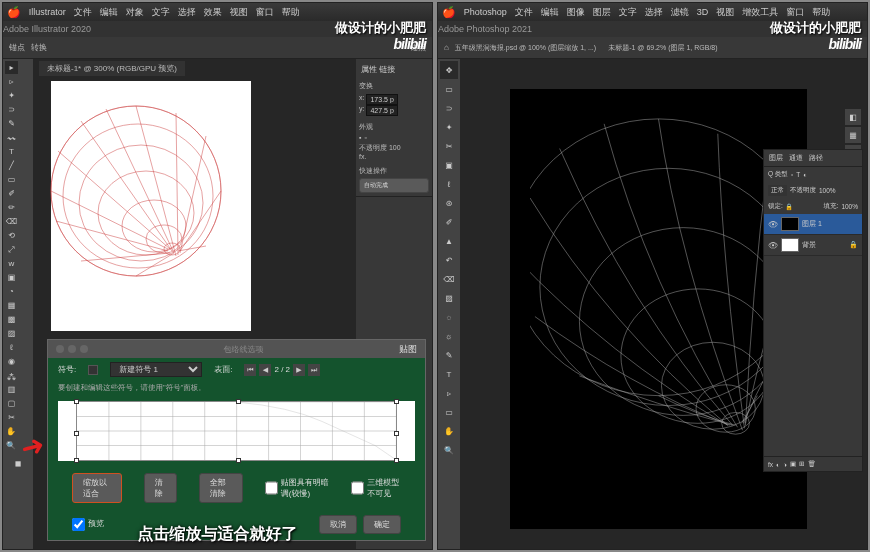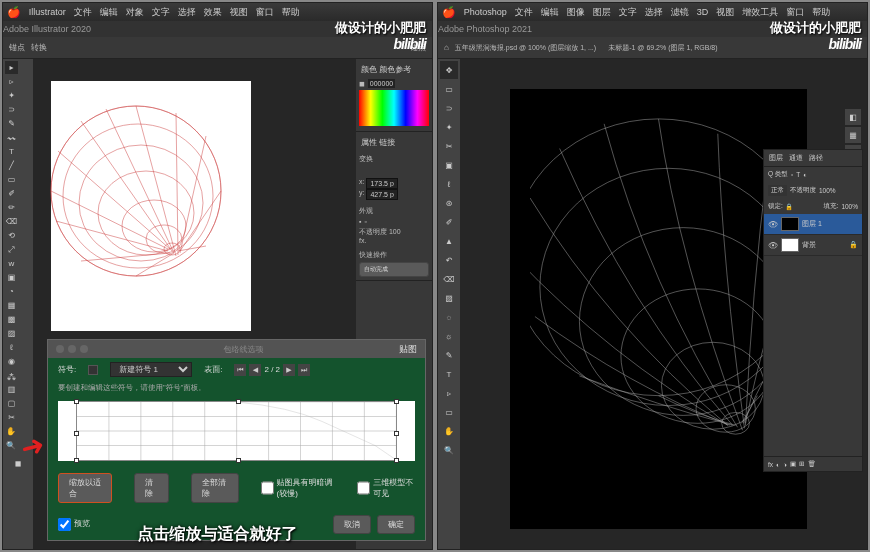--- a/index.html
+++ b/index.html
@@ -32,21 +32,21 @@
 .dlg-hdr{height:22px;display:flex;align-items:center;padding:0 8px;background:#535353;justify-content:space-between}
 .traffic{display:flex;gap:4px}
 .tdot{width:8px;height:8px;border-radius:50%;background:#666}
 .dlg-row{display:flex;align-items:center;padding:4px 10px;gap:12px;font-size:8px}
 .dlg-input{background:#333;border:1px solid #222;color:#ccc;padding:1px 4px;font-size:8px;height:15px}
 .pager{display:flex;gap:3px;align-items:center}
 .pgbtn{width:12px;height:12px;background:#444;color:#ccc;display:flex;align-items:center;justify-content:center;font-size:7px}
 .hint{font-size:7.5px;color:#aaa;padding:2px 10px}
 .envelope-area{flex:1;background:#fff;margin:6px 10px;position:relative;display:flex;align-items:center;justify-content:center}
 .env-grid{width:90%;height:60px;border:1px solid #888;position:relative}
-.dlg-footer{display:flex;align-items:center;padding:6px 10px;gap:22px;font-size:8px}
+.dlg-footer{display:flex;align-items:center;padding:6px 24px;gap:22px;font-size:8px}
 .btn{background:#5a5a5a;border:1px solid #444;color:#ddd;padding:3px 10px;font-size:8px;border-radius:3px;cursor:pointer}
 .btn.primary{border:1.5px solid #d05020}
 .chk{display:flex;gap:3px;font-size:8px}
 .arrow{position:absolute;left:18px;bottom:86px;color:#e02020;font-size:28px;z-index:20;transform:rotate(-15deg)}
 .subtitle{position:absolute;bottom:4px;left:50%;transform:translateX(-50%);color:#fff;font-size:16px;font-weight:bold;text-shadow:0 0 4px #000,1px 1px 2px #000;z-index:30;white-space:nowrap}
 .ps-canvas{position:absolute;left:50px;top:30px;right:60px;bottom:20px;background:#000}
 .ps-wormhole{position:absolute;left:20px;top:20px;right:20px;bottom:20px}
 .layers{position:absolute;right:4px;top:90px;width:100px;background:#383838;border:1px solid #222;font-size:7px;color:#ccc;z-index:8}
 .layers-hdr{padding:3px 5px;border-bottom:1px solid #222;display:flex;gap:6px}
 .layer-row{display:flex;align-items:center;padding:3px 4px;gap:3px;border-bottom:1px solid #2a2a2a}
@@ -116,20 +116,21 @@
       <div class="tool">◉</div>
       <div class="tool">⁂</div>
       <div class="tool">▥</div>
       <div class="tool">▢</div>
       <div class="tool">✂</div>
       <div class="tool">✋</div>
       <div class="tool">🔍</div>
       <div class="tool" style="width:26px;height:20px">◼</div>
     </div>
     <div class="canvas-area">
+      <div class="tab">未标题-1* @ 300% (RGB/GPU 预览)</div>
       <div class="artboard ai-art">
         <svg class="wormhole" viewBox="0 0 180 180">
           <ellipse cx="90" cy="90" rx="85" ry="85" fill="#000"></ellipse>
           <g stroke="#c66" stroke-width="0.4">
           <ellipse cx="90" cy="90" rx="85" ry="85"></ellipse>
               <ellipse cx="92" cy="95" rx="75" ry="72"></ellipse>
           <ellipse cx="95" cy="102" rx="62" ry="58"></ellipse>
               <ellipse cx="100" cy="112" rx="48" ry="42"></ellipse>
           <ellipse cx="108" cy="125" rx="32" ry="26"></ellipse>
               <ellipse cx="118" cy="138" rx="18" ry="14"></ellipse>
@@ -145,31 +146,23 @@
           <line x1="5" y1="90" x2="122" y2="148"></line>
               <line x1="12" y1="50" x2="124" y2="148"></line>
           <line x1="35" y1="20" x2="126" y2="150"></line>
               <line x1="60" y1="8" x2="128" y2="152"></line>
           </g>
         </svg>
       </div>
     </div>
     <div class="panels">
       <div class="panel">
-        <div class="panel-tab"><span>颜色</span> <span>颜色参考</span></div>
-        <div style="display:flex;gap:3px;align-items:center;margin-top:2px">
-          <span>◼</span>
-          <span class="hex">000000</span>
-        </div>
-        <div class="color-spec"></div>
-      </div>
-      <div class="panel">
         <div class="panel-tab"><span>属性</span> <span>链接</span></div>
         <div style="margin-top:4px">变换</div>
-        <div style="display:flex;gap:2px;margin-top:14px">x:<input class="input-field" value="173.5 p" style=""></div>
+        <div style="display:flex;gap:2px;margin-top:3px">x:<input class="input-field" value="173.5 p" style=""></div>
         <div style="display:flex;gap:2px">y:<input class="input-field" value="427.5 p" style=""></div>
         <div style="margin-top:6px">外观</div>
         <div style="display:flex;gap:3px;margin-top:2px">
           <span>▪</span>
             <span>▫</span>
         </div>
         <div style="margin-top:2px"><span>不透明度</span> <span>100</span></div>
         <div>fx.</div>
         <div style="margin-top:6px">快速操作</div>
         <div class="btn" style="font-size:6px;padding:2px 4px;margin-top:2px">自动完成</div>
@@ -184,21 +177,21 @@
             <div class="tdot"></div>
             <div class="tdot"></div>
             <div class="tdot"></div>
           </div>
         <span style="font-size:8px;color:#888">包络线选项</span>
         <span>贴图</span>
       </div>
       <div class="dlg-row">
         <span>符号:</span>
         <span style="width:10px;height:10px;background:#333;border:1px solid #555"></span>
-        <select class="dlg-input" style="width:82px"><option>新建符号 1</option></select>
+        <select class="dlg-input" style="width:92px"><option>新建符号 1</option></select>
         <span>表面:</span>
         <div class="pager">
           <div class="pgbtn">⏮</div>
           <div class="pgbtn">◀</div>
           <span>2 / 2</span>
           <div class="pgbtn">▶</div>
           <div class="pgbtn">⏭</div>
         </div>
       </div>
       <div class="hint">要创建和编辑这些符号，请使用"符号"面板。</div>

